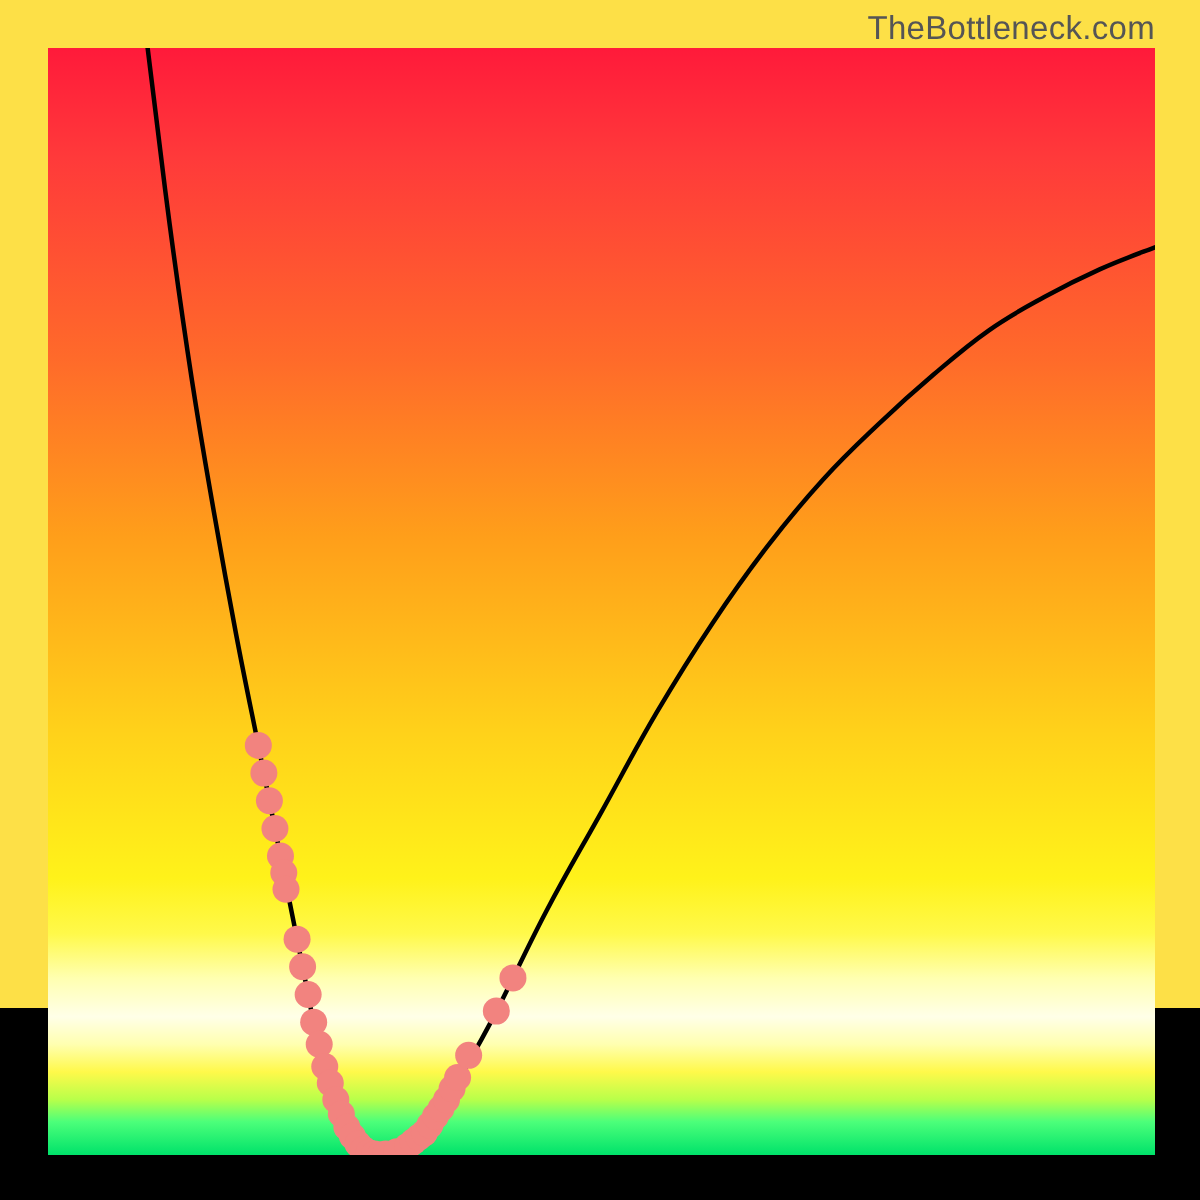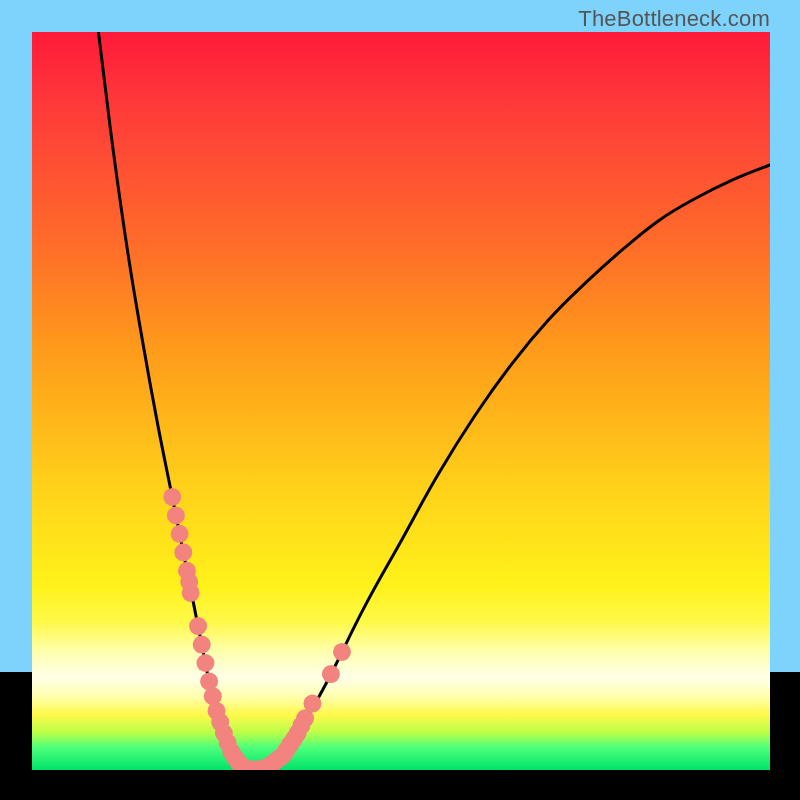--- a/index.html
+++ b/index.html
@@ -10,21 +10,21 @@
     overflow: hidden;
     background: #000;
     font-family: Arial, Helvetica, sans-serif;
   }
   .frame {
     position: absolute;
     top: 0;
     left: 0;
     width: 800px;
     height: 672px;
-    background: #7dd3fc;
+    background: #fde047;
   }
   .plot-area {
     position: absolute;
     top: 32px;
     left: 32px;
     width: 738px;
     height: 738px;
   }
   .gradient-bg {
     position: absolute;

